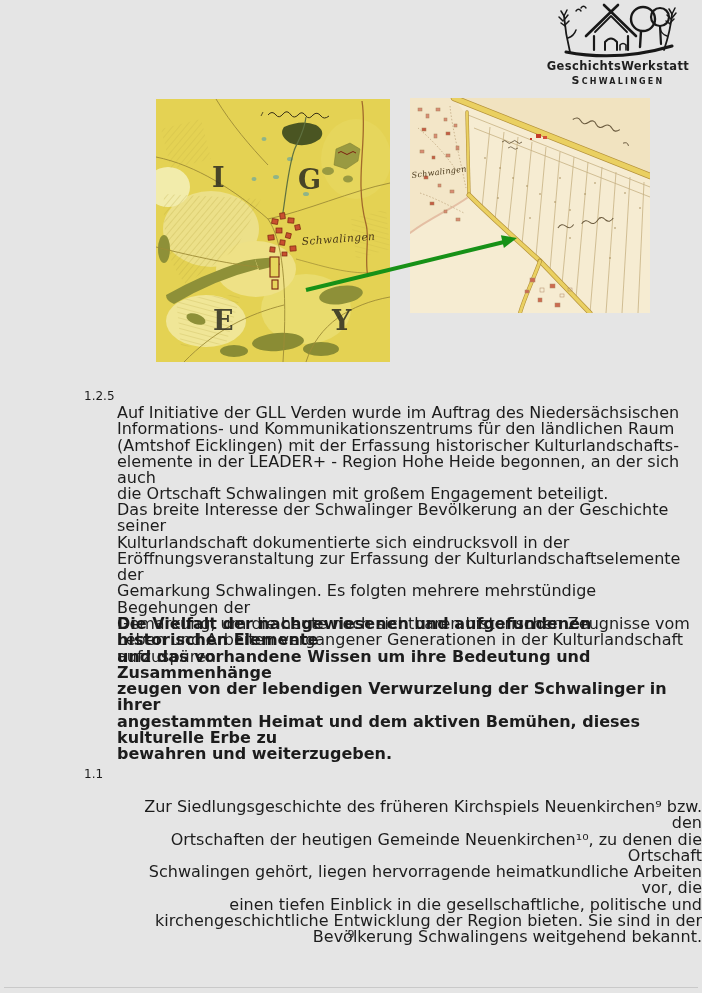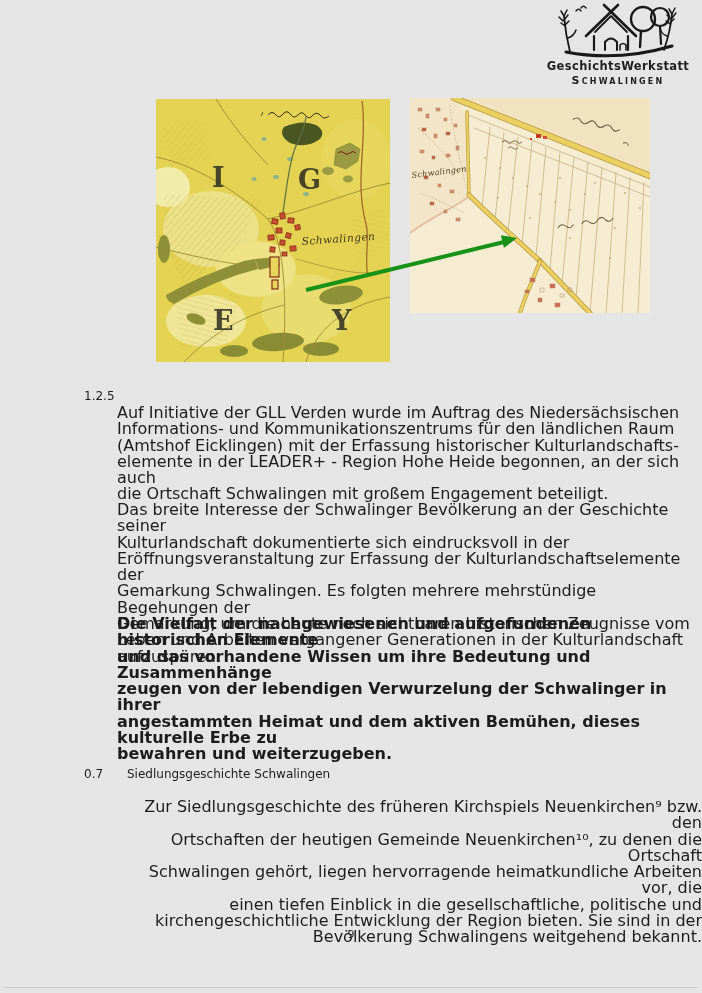--- a/index.html
+++ b/index.html
@@ -283,22 +283,21 @@
 Gemarkung, um die heute noch sichtbaren historischen Zeugnisse vom
 Leben und Arbeiten vergangener Generationen in der Kulturlandschaft
 aufzuspüren.</div>
   <div class="para p3">Die Vielfalt der nachgewiesenen und aufgefundenen historischen Elemente
 und das vorhandene Wissen um ihre Bedeutung und Zusammenhänge
 zeugen von der lebendigen Verwurzelung der Schwalinger in ihrer
 angestammten Heimat und dem aktiven Bemühen, dieses kulturelle Erbe zu
 bewahren und weiterzugeben.</div>
 
   <div class="heading h2">
-    <span class="num">0.7</span>
-    <span class="title">Siedlungsgeschichte Schwalingen</span>
+    <span class="num">1.1</span>
   </div>
   <div class="para p4">Zur Siedlungsgeschichte des früheren Kirchspiels Neuenkirchen⁹ bzw. den
 Ortschaften der heutigen Gemeinde Neuenkirchen¹⁰, zu denen die Ortschaft
 Schwalingen gehört, liegen hervorragende heimatkundliche Arbeiten vor, die
 einen tiefen Einblick in die gesellschaftliche, politische und
 kirchengeschichtliche Entwicklung der Region bieten. Sie sind in der
 Bevölkerung Schwalingens weitgehend bekannt.</div>
 
   <div class="pageno">9</div>
   <div class="bottom-rule"></div>

